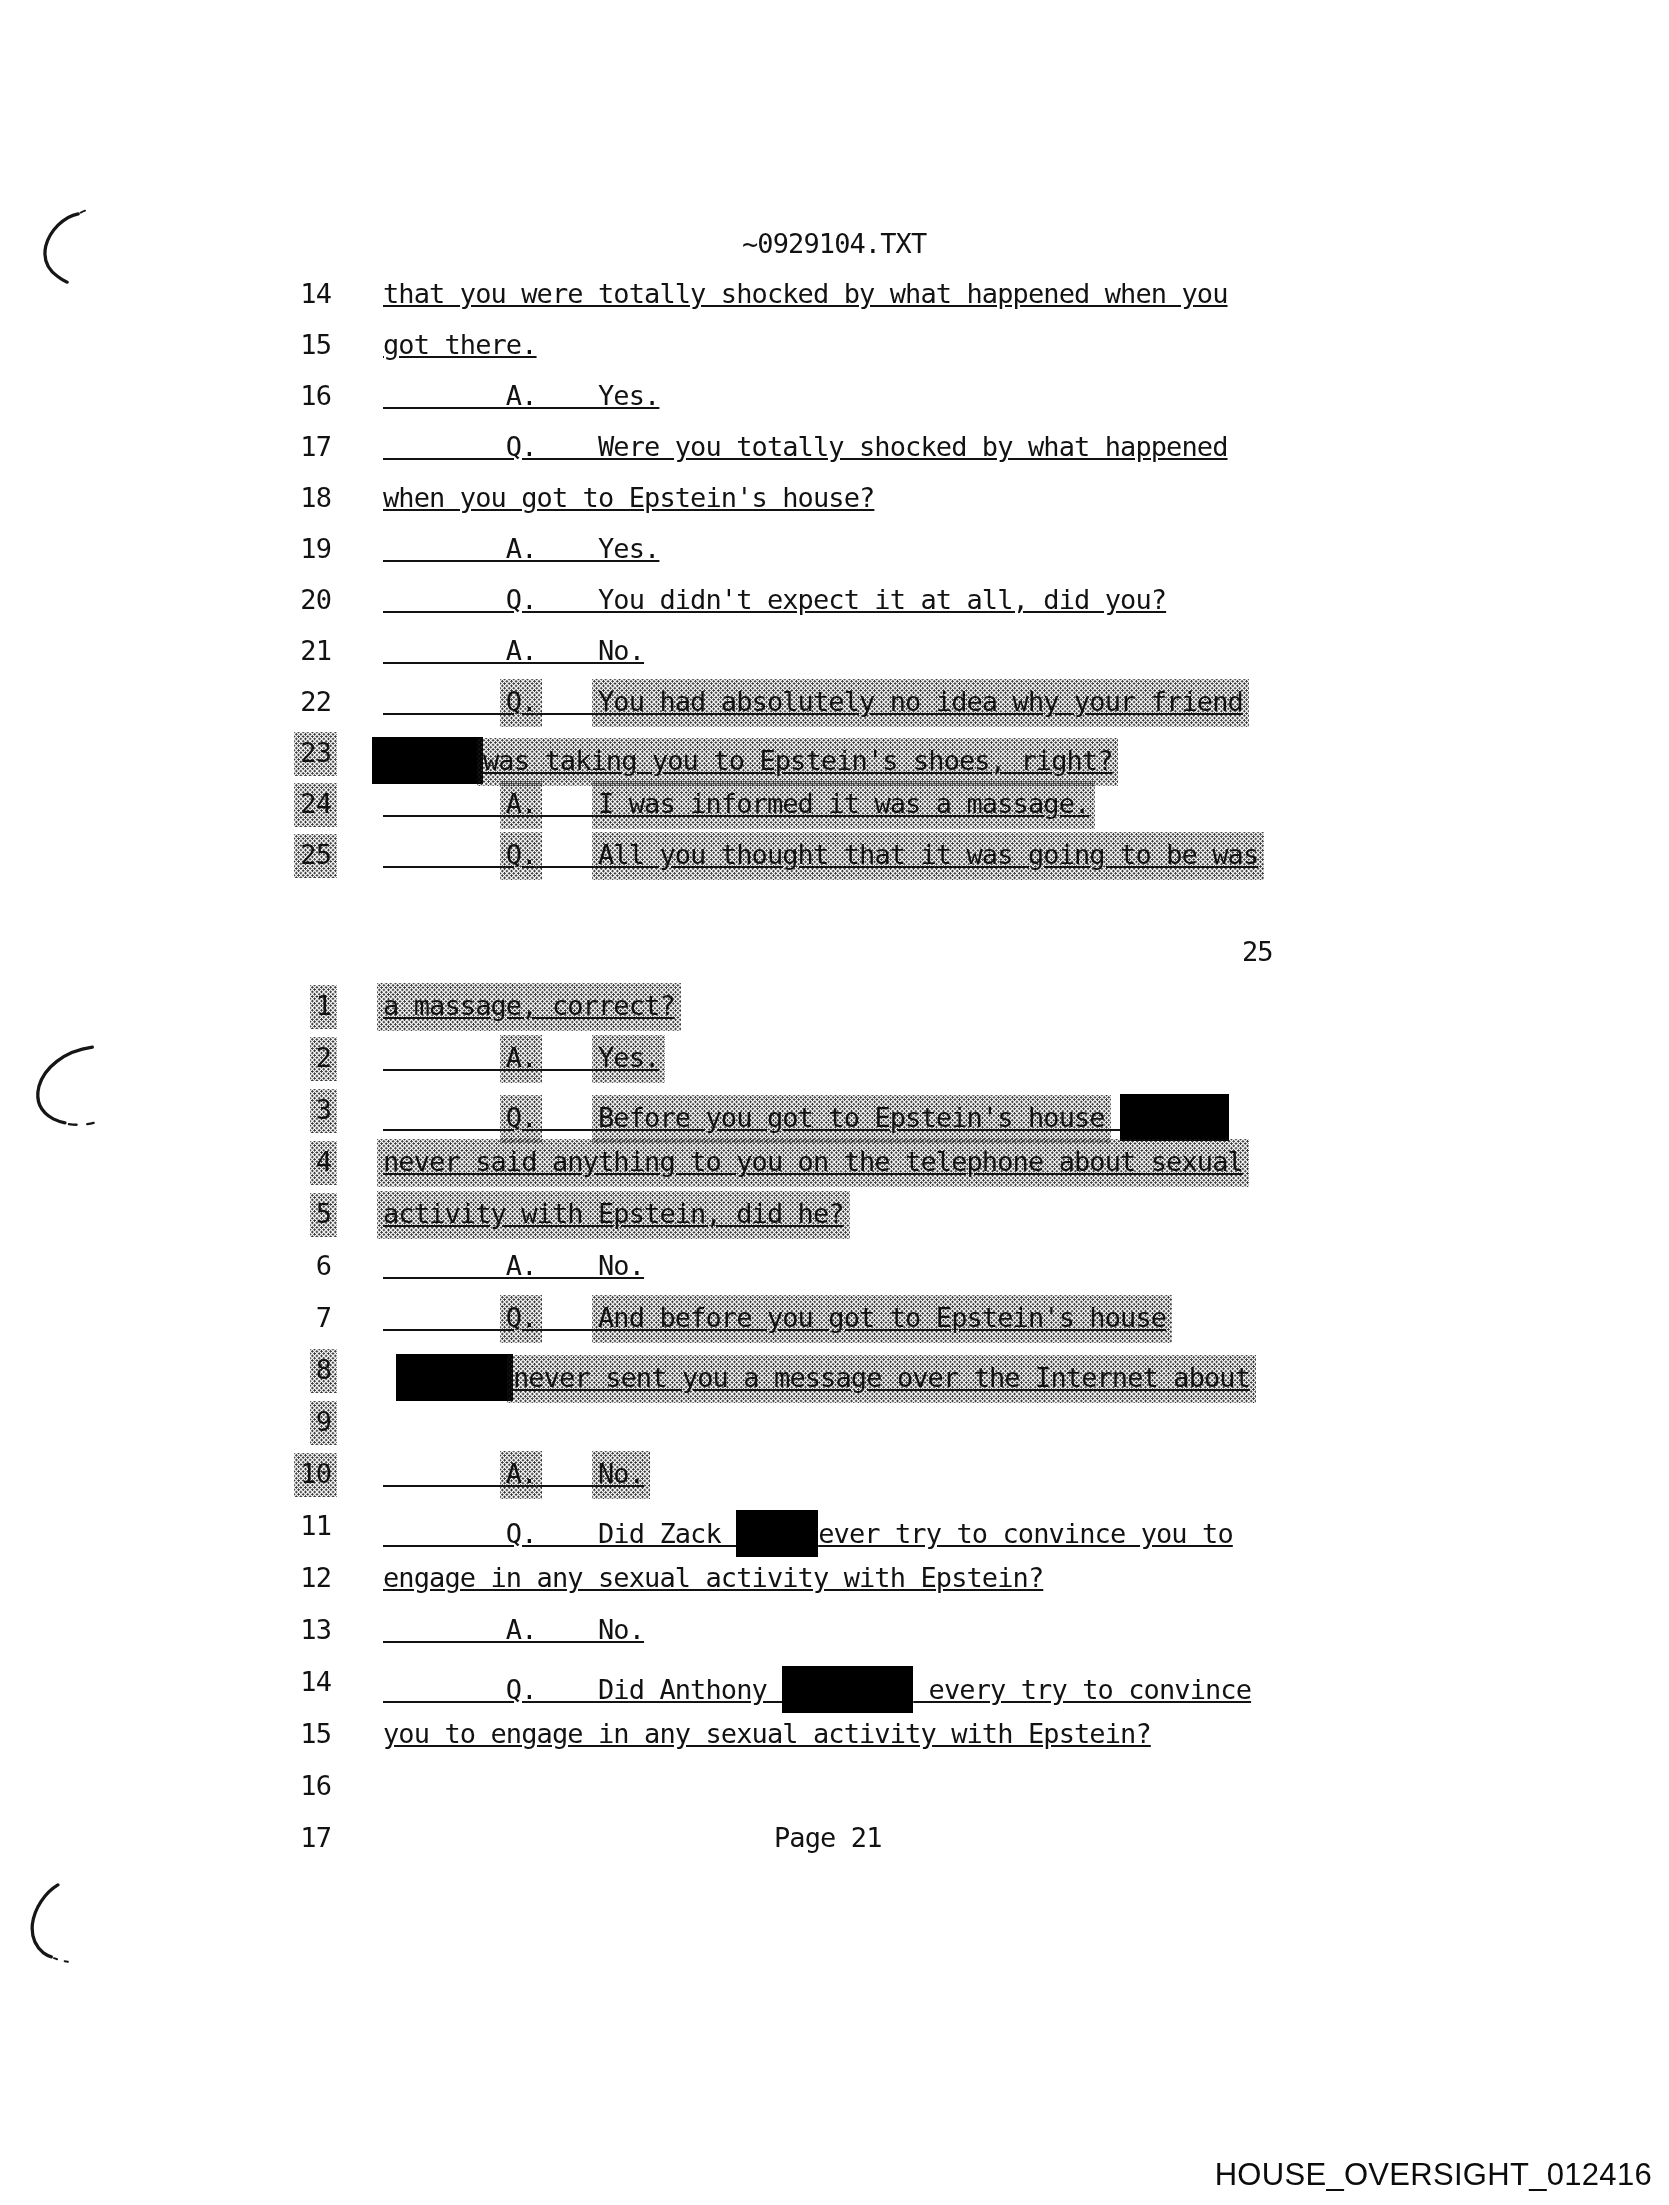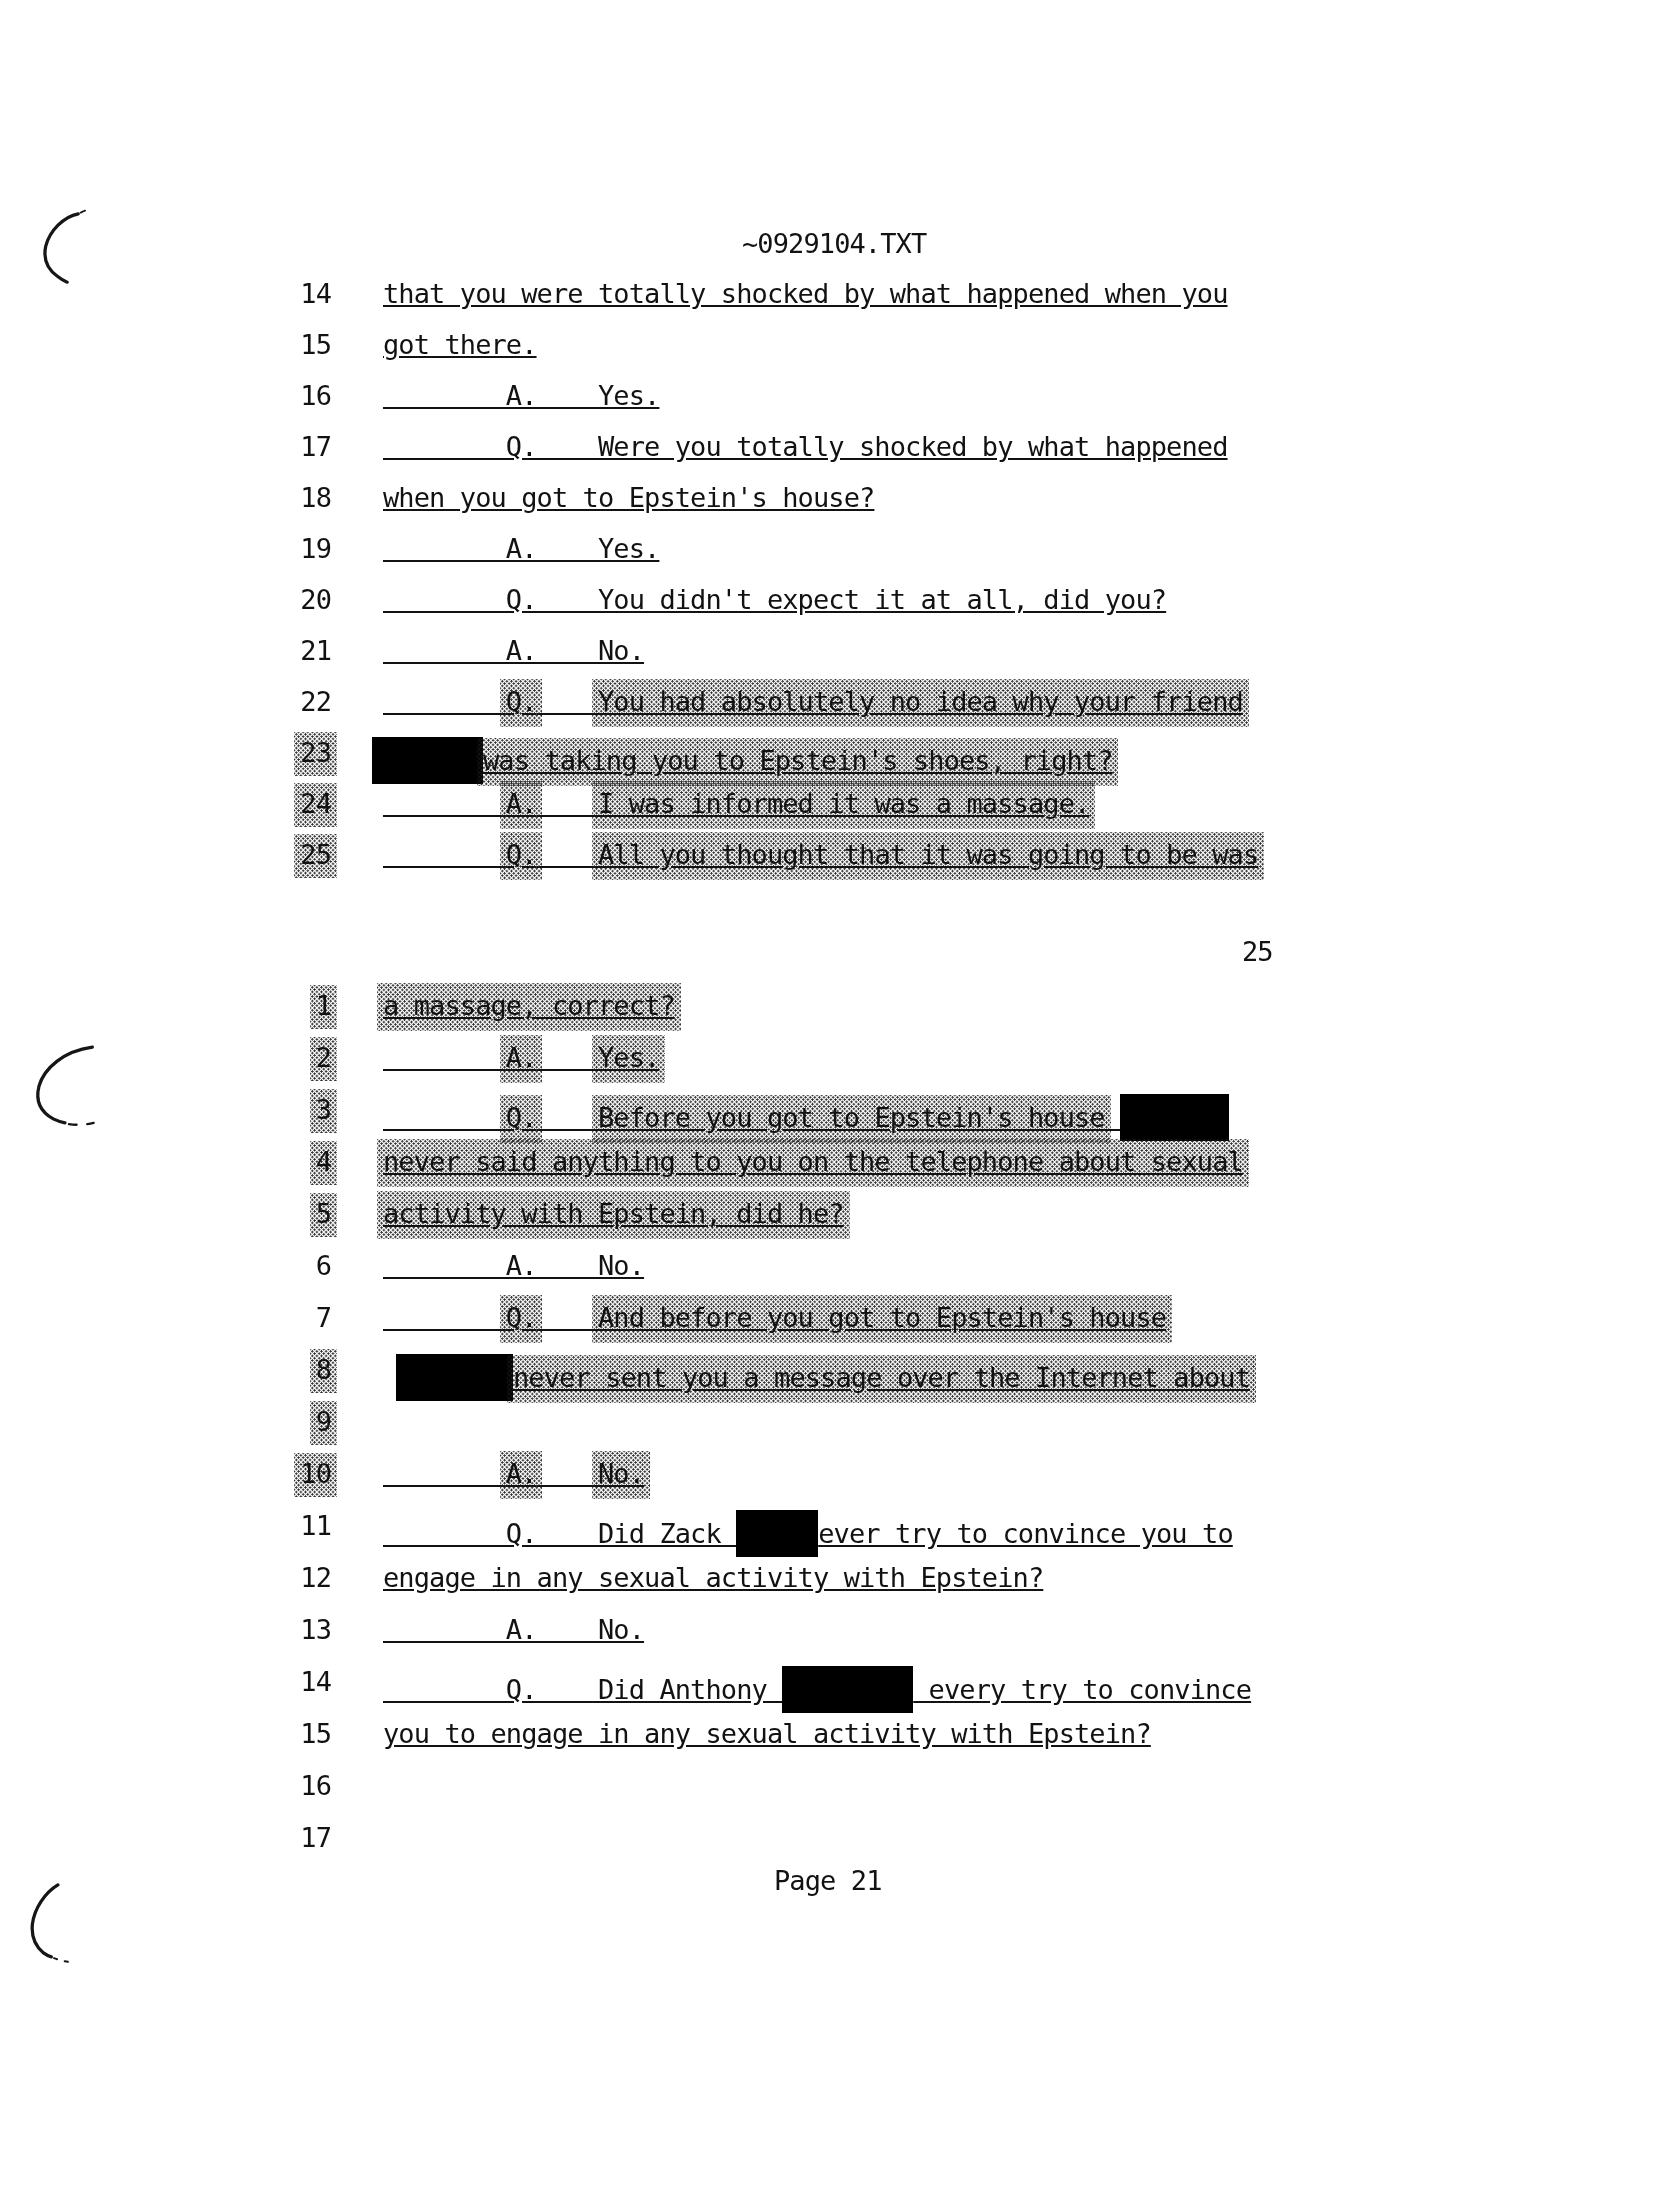--- a/index.html
+++ b/index.html
@@ -14,21 +14,21 @@
     background:var(--paper);
     overflow:hidden;
     font-family:"DejaVu Sans Mono", monospace;
     font-size:27px;
     letter-spacing:-0.9px;
     color:var(--ink);
   }
   .abs{position:absolute;}
   .doc-header{left:742px;top:228px;white-space:pre;}
   .page-number{left:1242px;top:936px;}
-  .page-label{left:774px;top:1865px;white-space:pre;}
+  .page-label{left:774px;top:1822px;white-space:pre;}
   .bates{
     right:17px;top:2157px;
     font-family:"Liberation Sans", sans-serif;
     font-size:31px;letter-spacing:0.3px;
     color:#0c0c0c;
   }
   .section{position:absolute;left:0;width:1386px;}
   #section-top{top:278px;}
   #section-bottom{top:990px;}
   #section-top .row{height:51px;}
@@ -200,15 +200,16 @@
       <div class="row">
         <span class="num"><span class="">16</span></span>
       </div>
       <div class="row">
         <span class="num"><span class="">17</span></span>
       </div>
     </div>
 
   <div class="abs page-label">Page 21</div>
 
+  <div class="abs bates">HOUSE_OVERSIGHT_012416</div>
 
 </div>
 
 
 </body></html>

